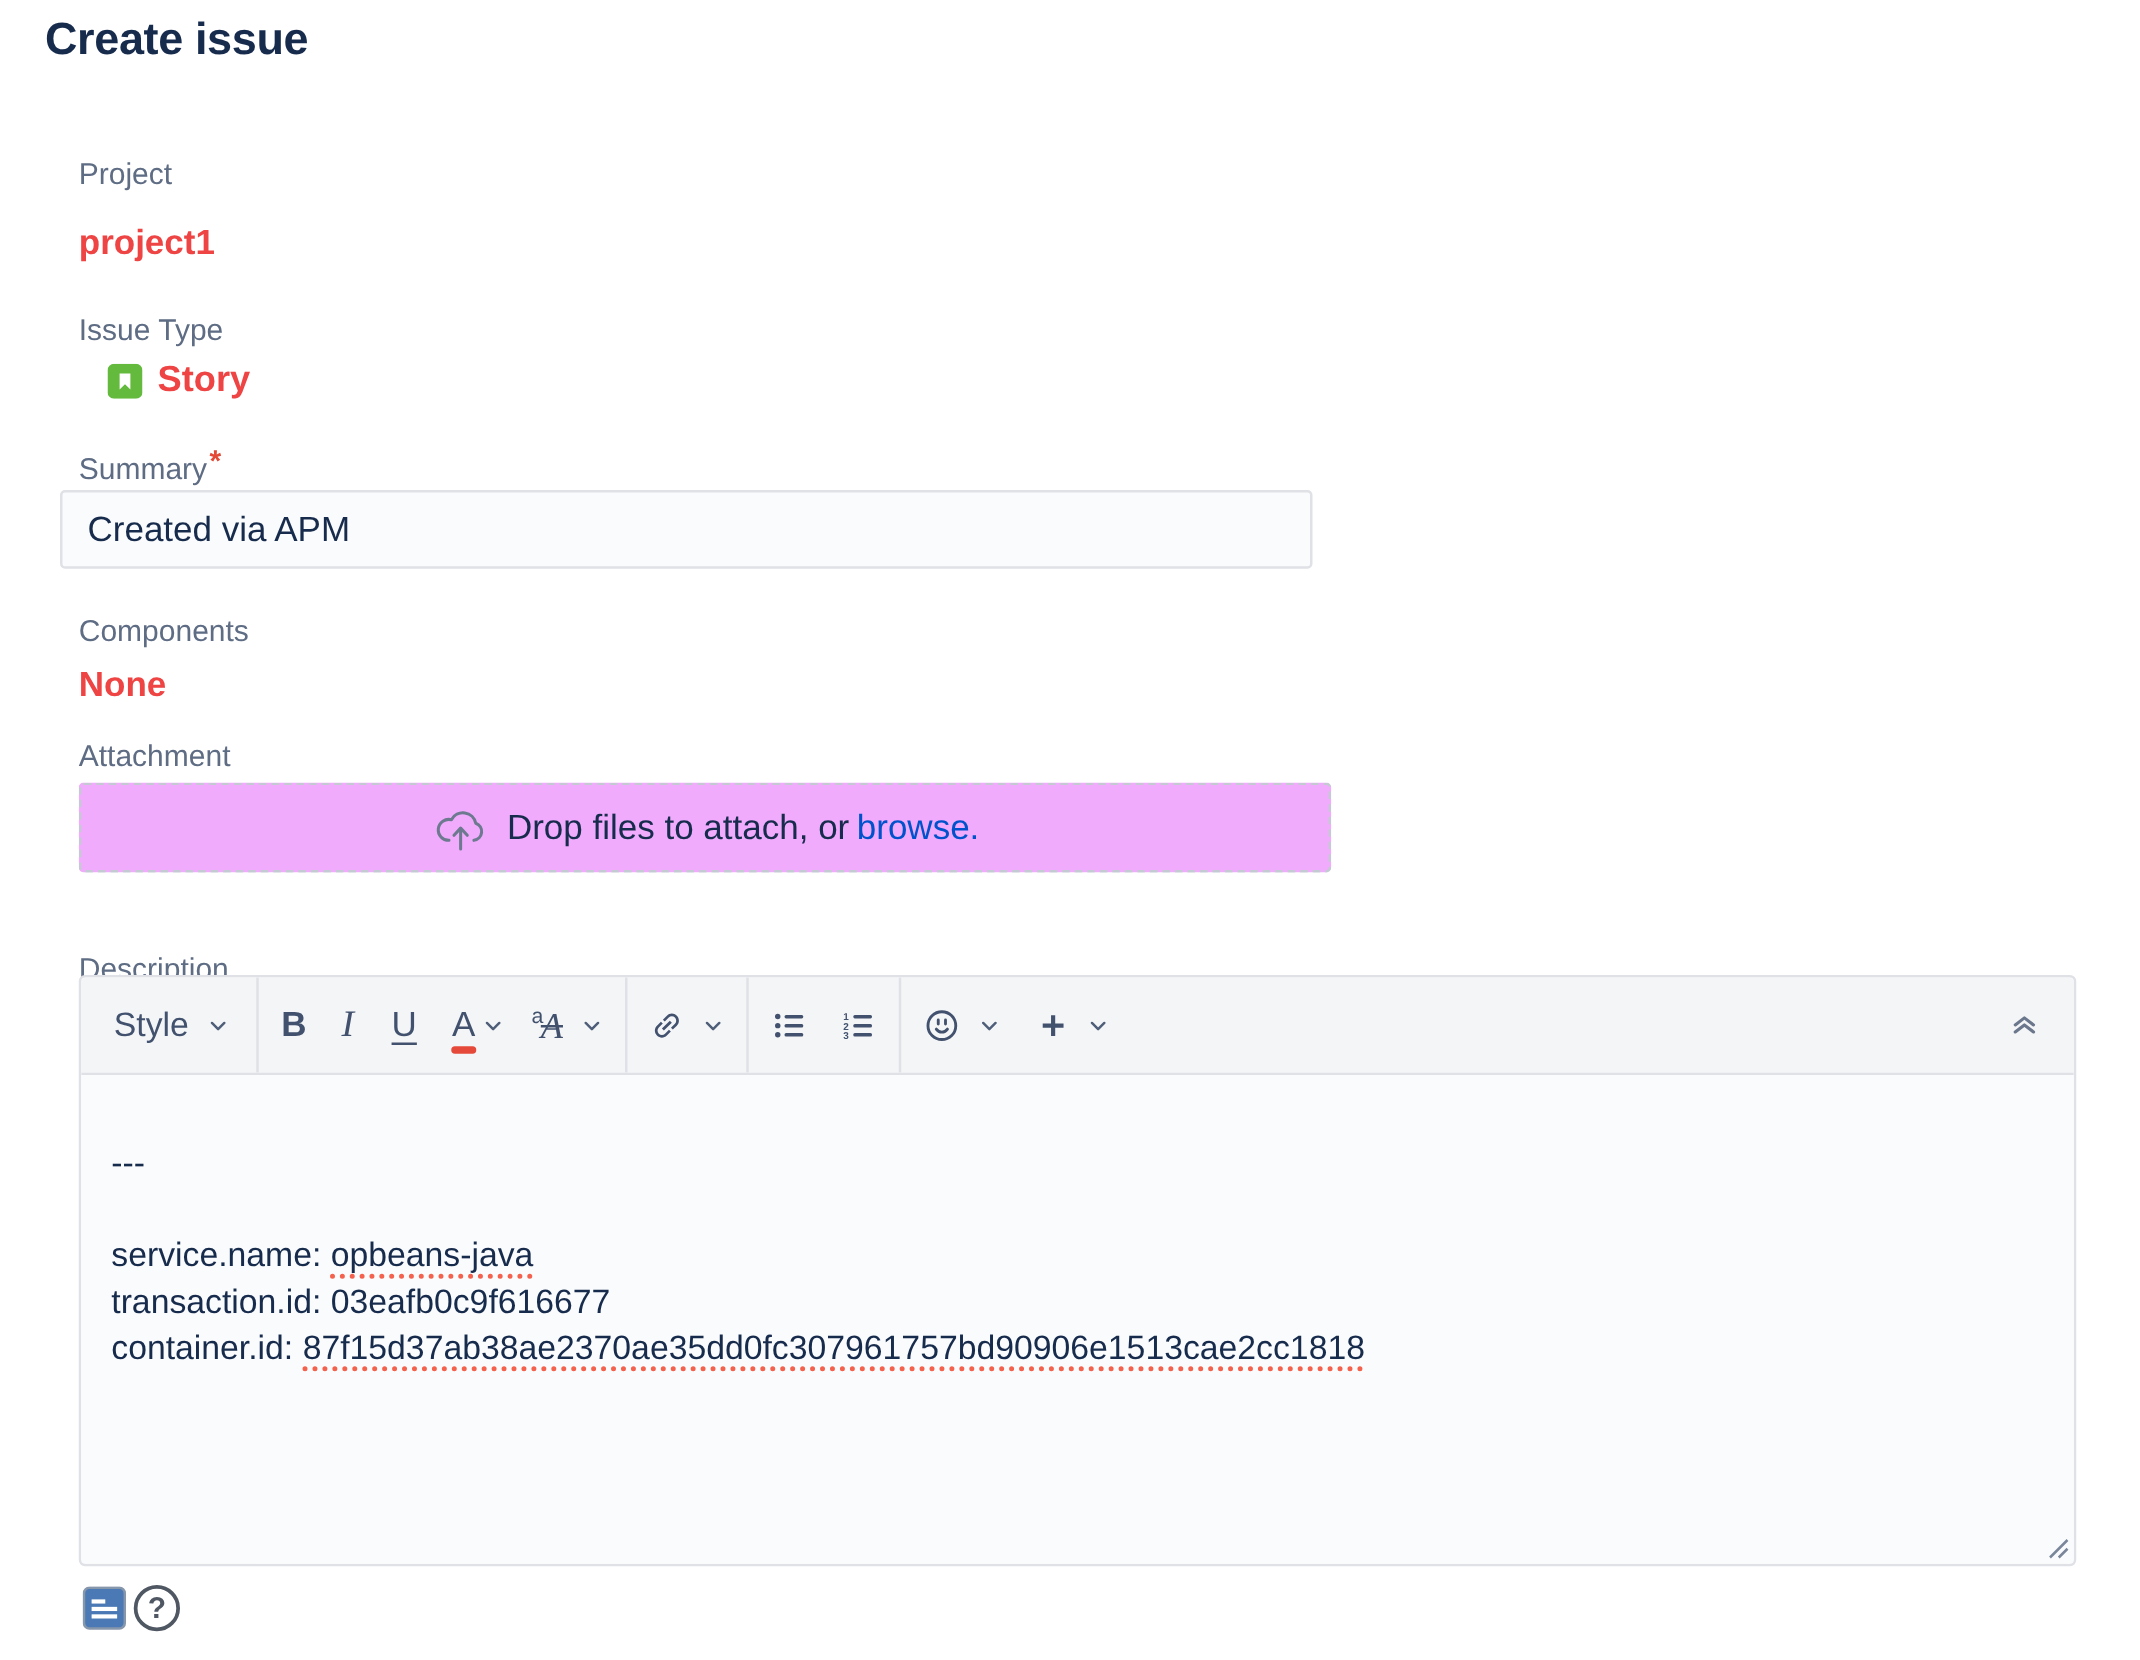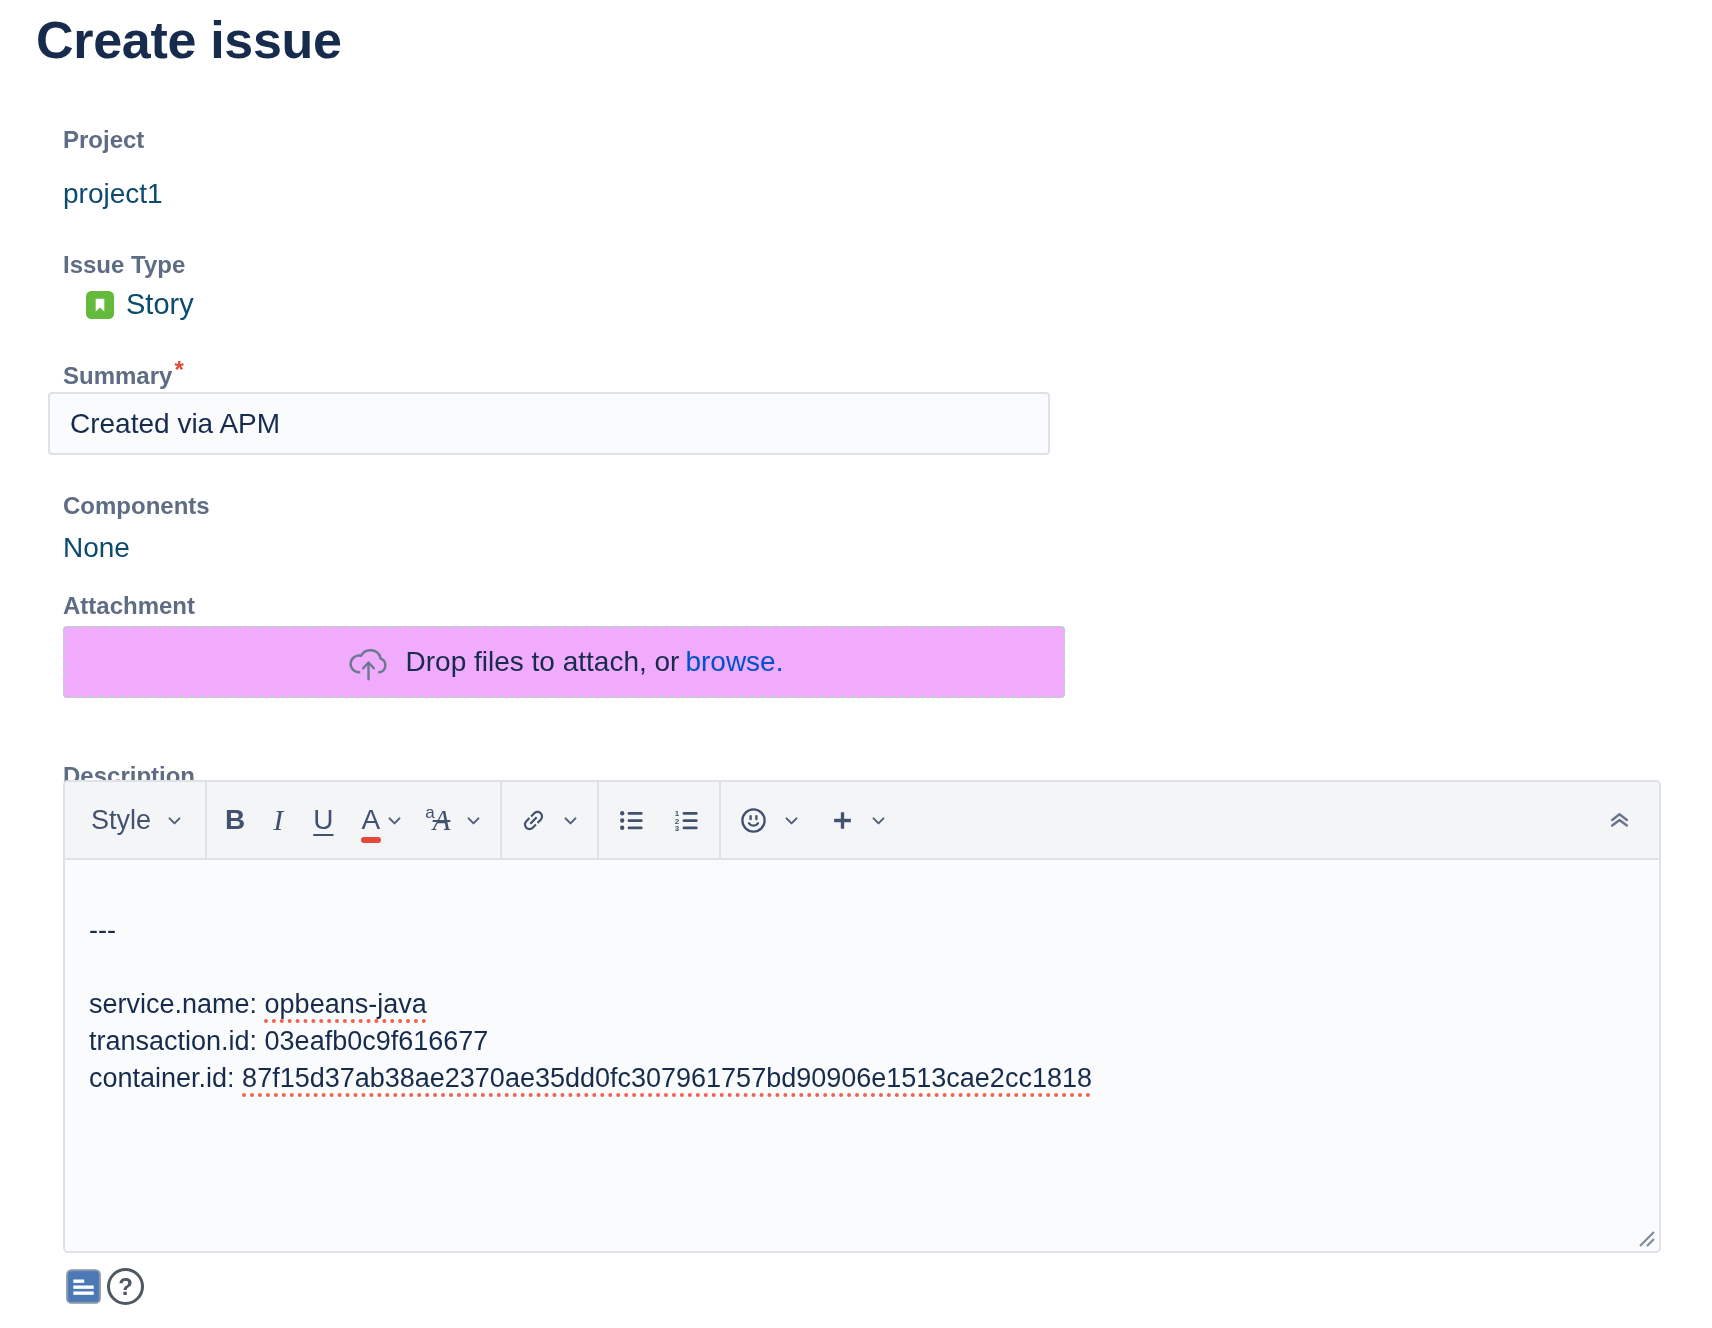--- a/index.html
+++ b/index.html
@@ -3,25 +3,25 @@
 <meta charset="utf-8">
 <style>
   html,body{margin:0;padding:0;}
   body{
     width:1712px;height:1328px;background:#ffffff;position:relative;overflow:hidden;
     font-family:"Liberation Sans", sans-serif;color:#172B4D;
   }
   .abs{position:absolute;}
 
   
-  .page-title{left:36px;top:10px;font-size:52px;font-weight:700;color:#172B4D;letter-spacing:-0.3px;margin:0;}
-
-  
-  .field-label{font-size:24px;font-weight:700;color:#5E6C84;}
-  .field-value{font-size:28px;font-weight:400;color:#0c4a6e;text-align:right;}
+  .page-title{left:36px;top:10px;font-size:36px;font-weight:700;color:#172B4D;letter-spacing:-0.3px;margin:0;}
+
+  
+  .field-label{font-size:24px;font-weight:400;color:#5E6C84;}
+  .field-value{font-size:28px;font-weight:700;color:#ef4444;text-align:right;}
   .required{color:#E34935;font-size:24px;font-weight:700;vertical-align:6px;margin-left:2px;}
 
   
   .issuetype-row{display:flex;align-items:center;gap:12px;padding-left:24px;}
   .issuetype-row .field-value{font-size:29px;}
 
   
   .summary-input{
     box-sizing:border-box;width:1002px;height:63px;background:#FAFBFC;border:2px solid #DFE1E6;
     border-radius:4px;padding:0 20px;font-size:28px;color:#172B4D;font-family:"Liberation Sans",sans-serif;outline:none;

